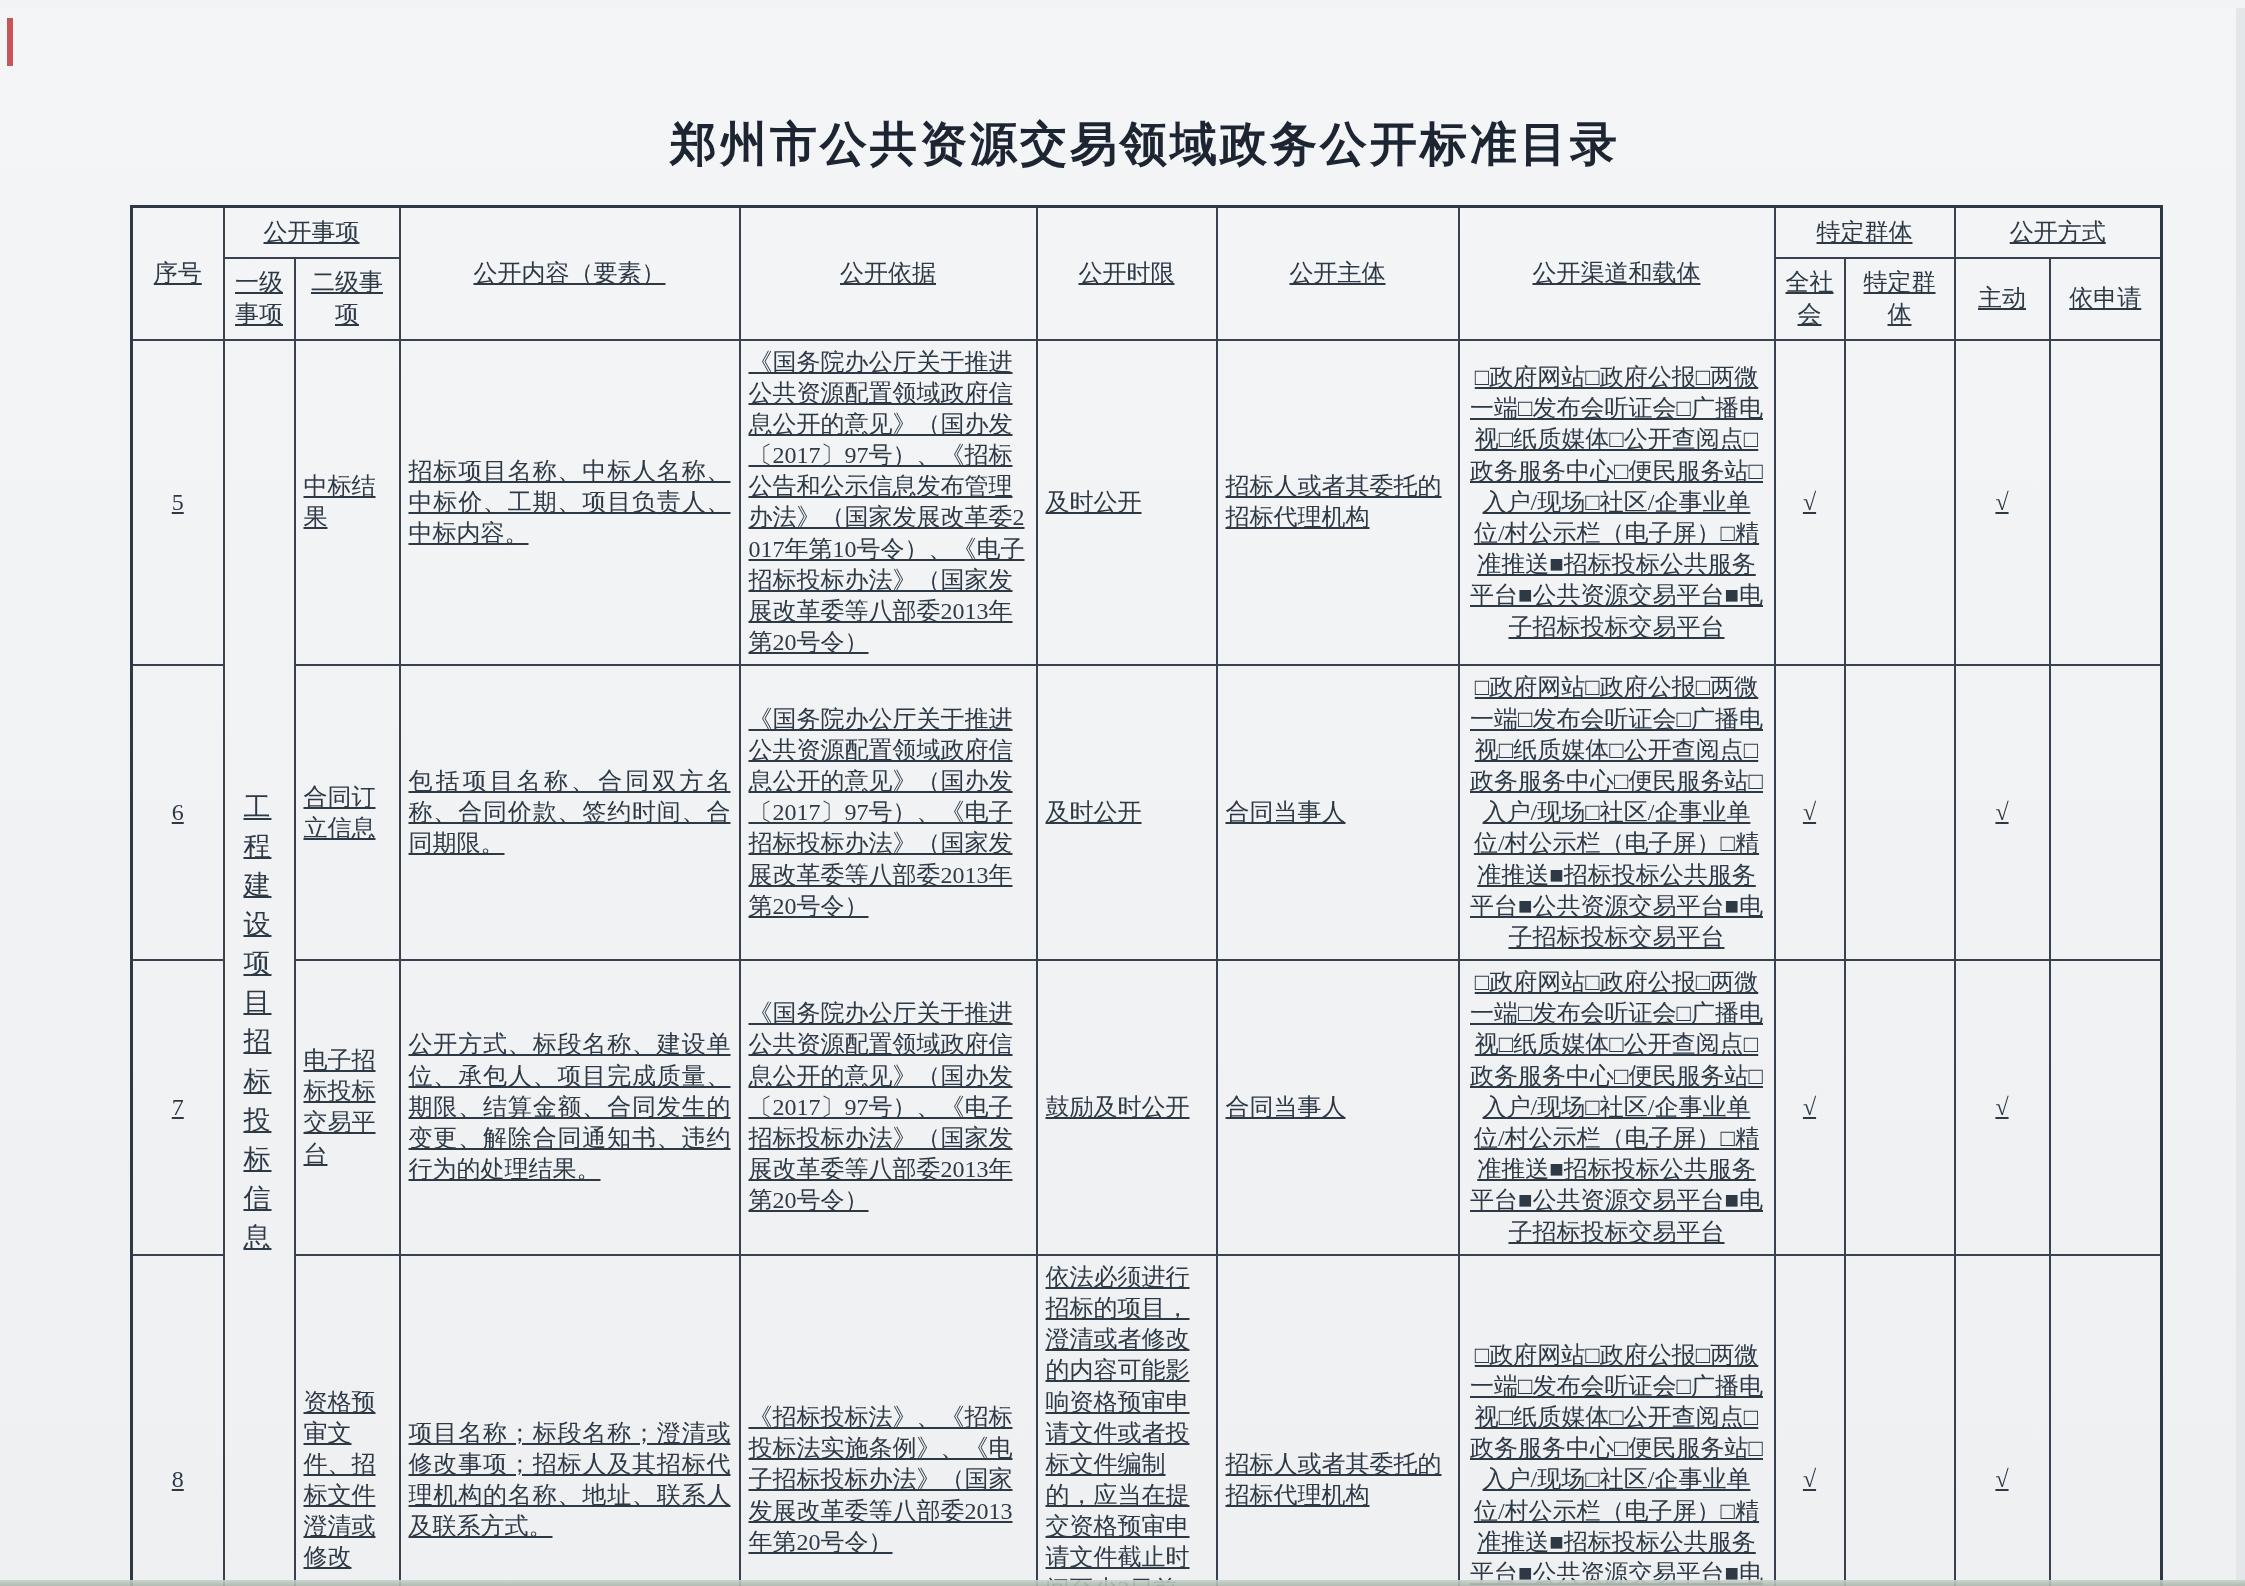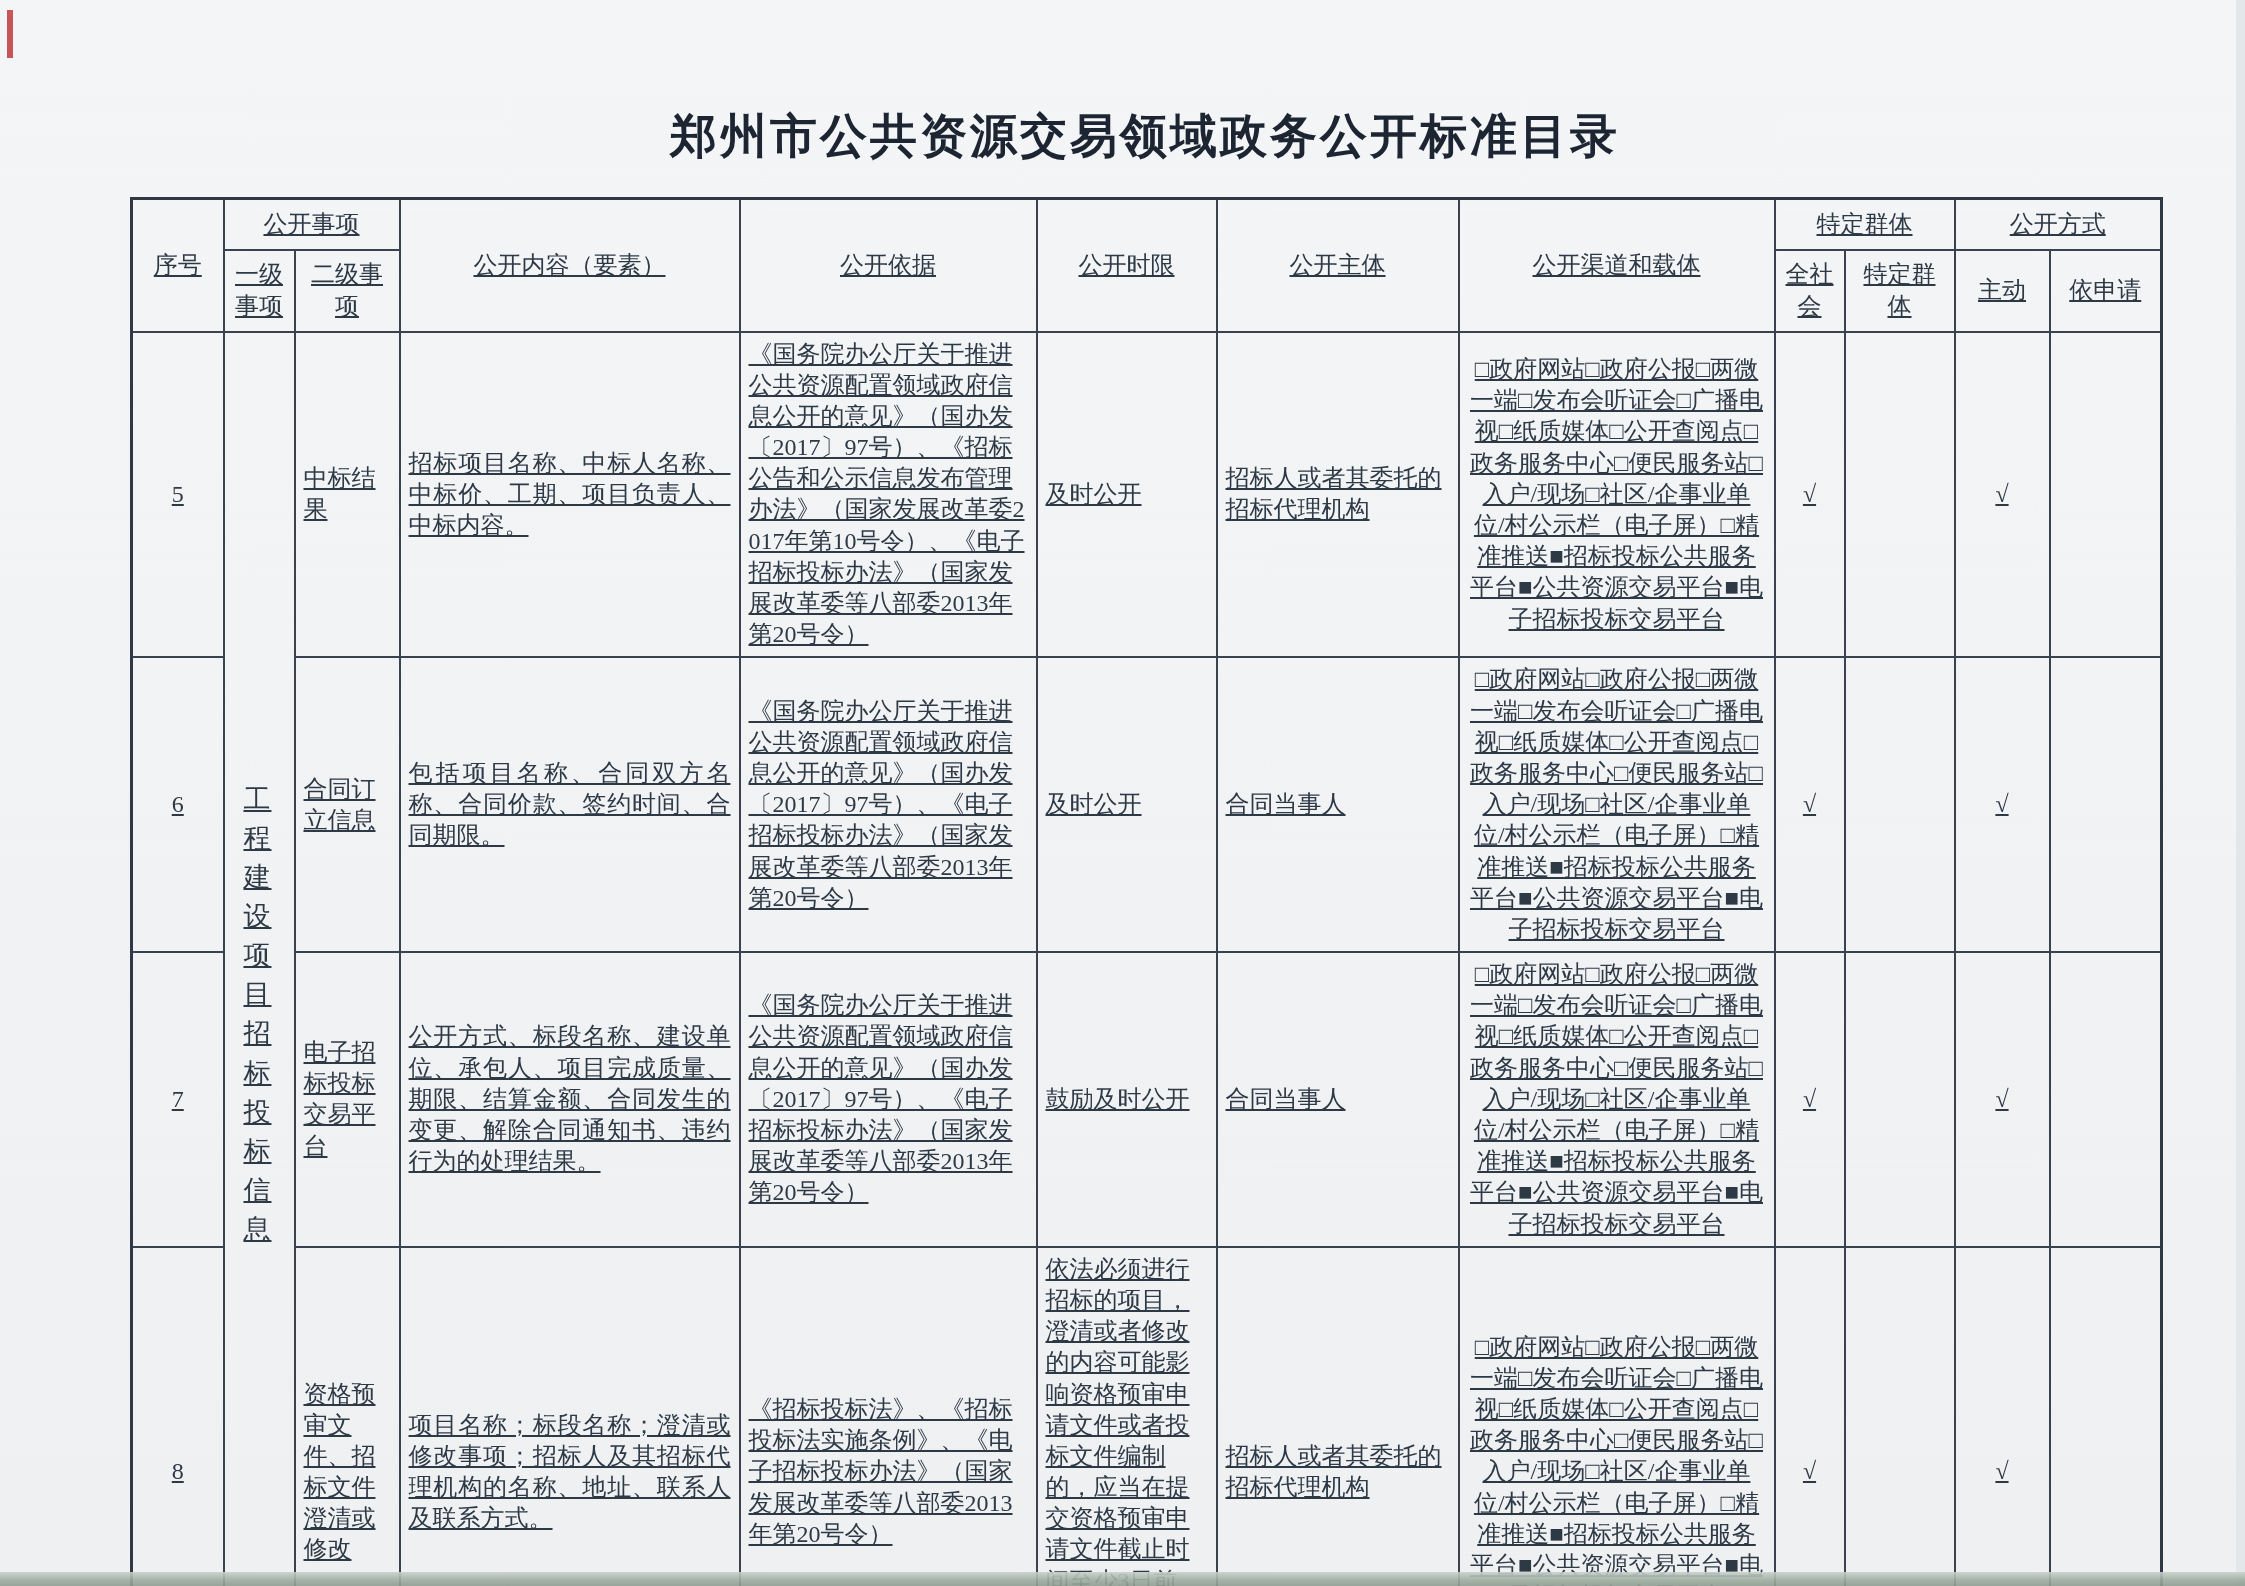--- a/index.html
+++ b/index.html
@@ -2,21 +2,21 @@
 <html><head>
 <meta charset="utf-8">
 <style>
   html,body{margin:0;padding:0;}
   body{
     width:2245px;height:1586px;position:relative;overflow:hidden;
     background:#f1f3f5;
     font-family:"Liberation Serif","DejaVu Serif",serif;
     color:#2e3946;
   }
-  .page{position:absolute;inset:0;background:linear-gradient(180deg,#f3f5f7 0%,#f0f2f4 60%,#eef0f2 100%);}
+  .page{position:absolute;inset:0;background:linear-gradient(180deg,#f3f5f7 0%,#f0f2f4 60%,#eef0f2 100%);margin-top:8px;}
   .title{
     position:absolute;left:130px;top:105px;width:2030px;
     text-align:center;font-size:47px;font-weight:bold;letter-spacing:3px;
     color:#1c2531;font-family:"Liberation Sans","DejaVu Sans",sans-serif;
   }
   table.doc{
     position:absolute;left:130px;top:197px;width:2030px;
     border-collapse:collapse;table-layout:fixed;
     background:transparent;
   }

